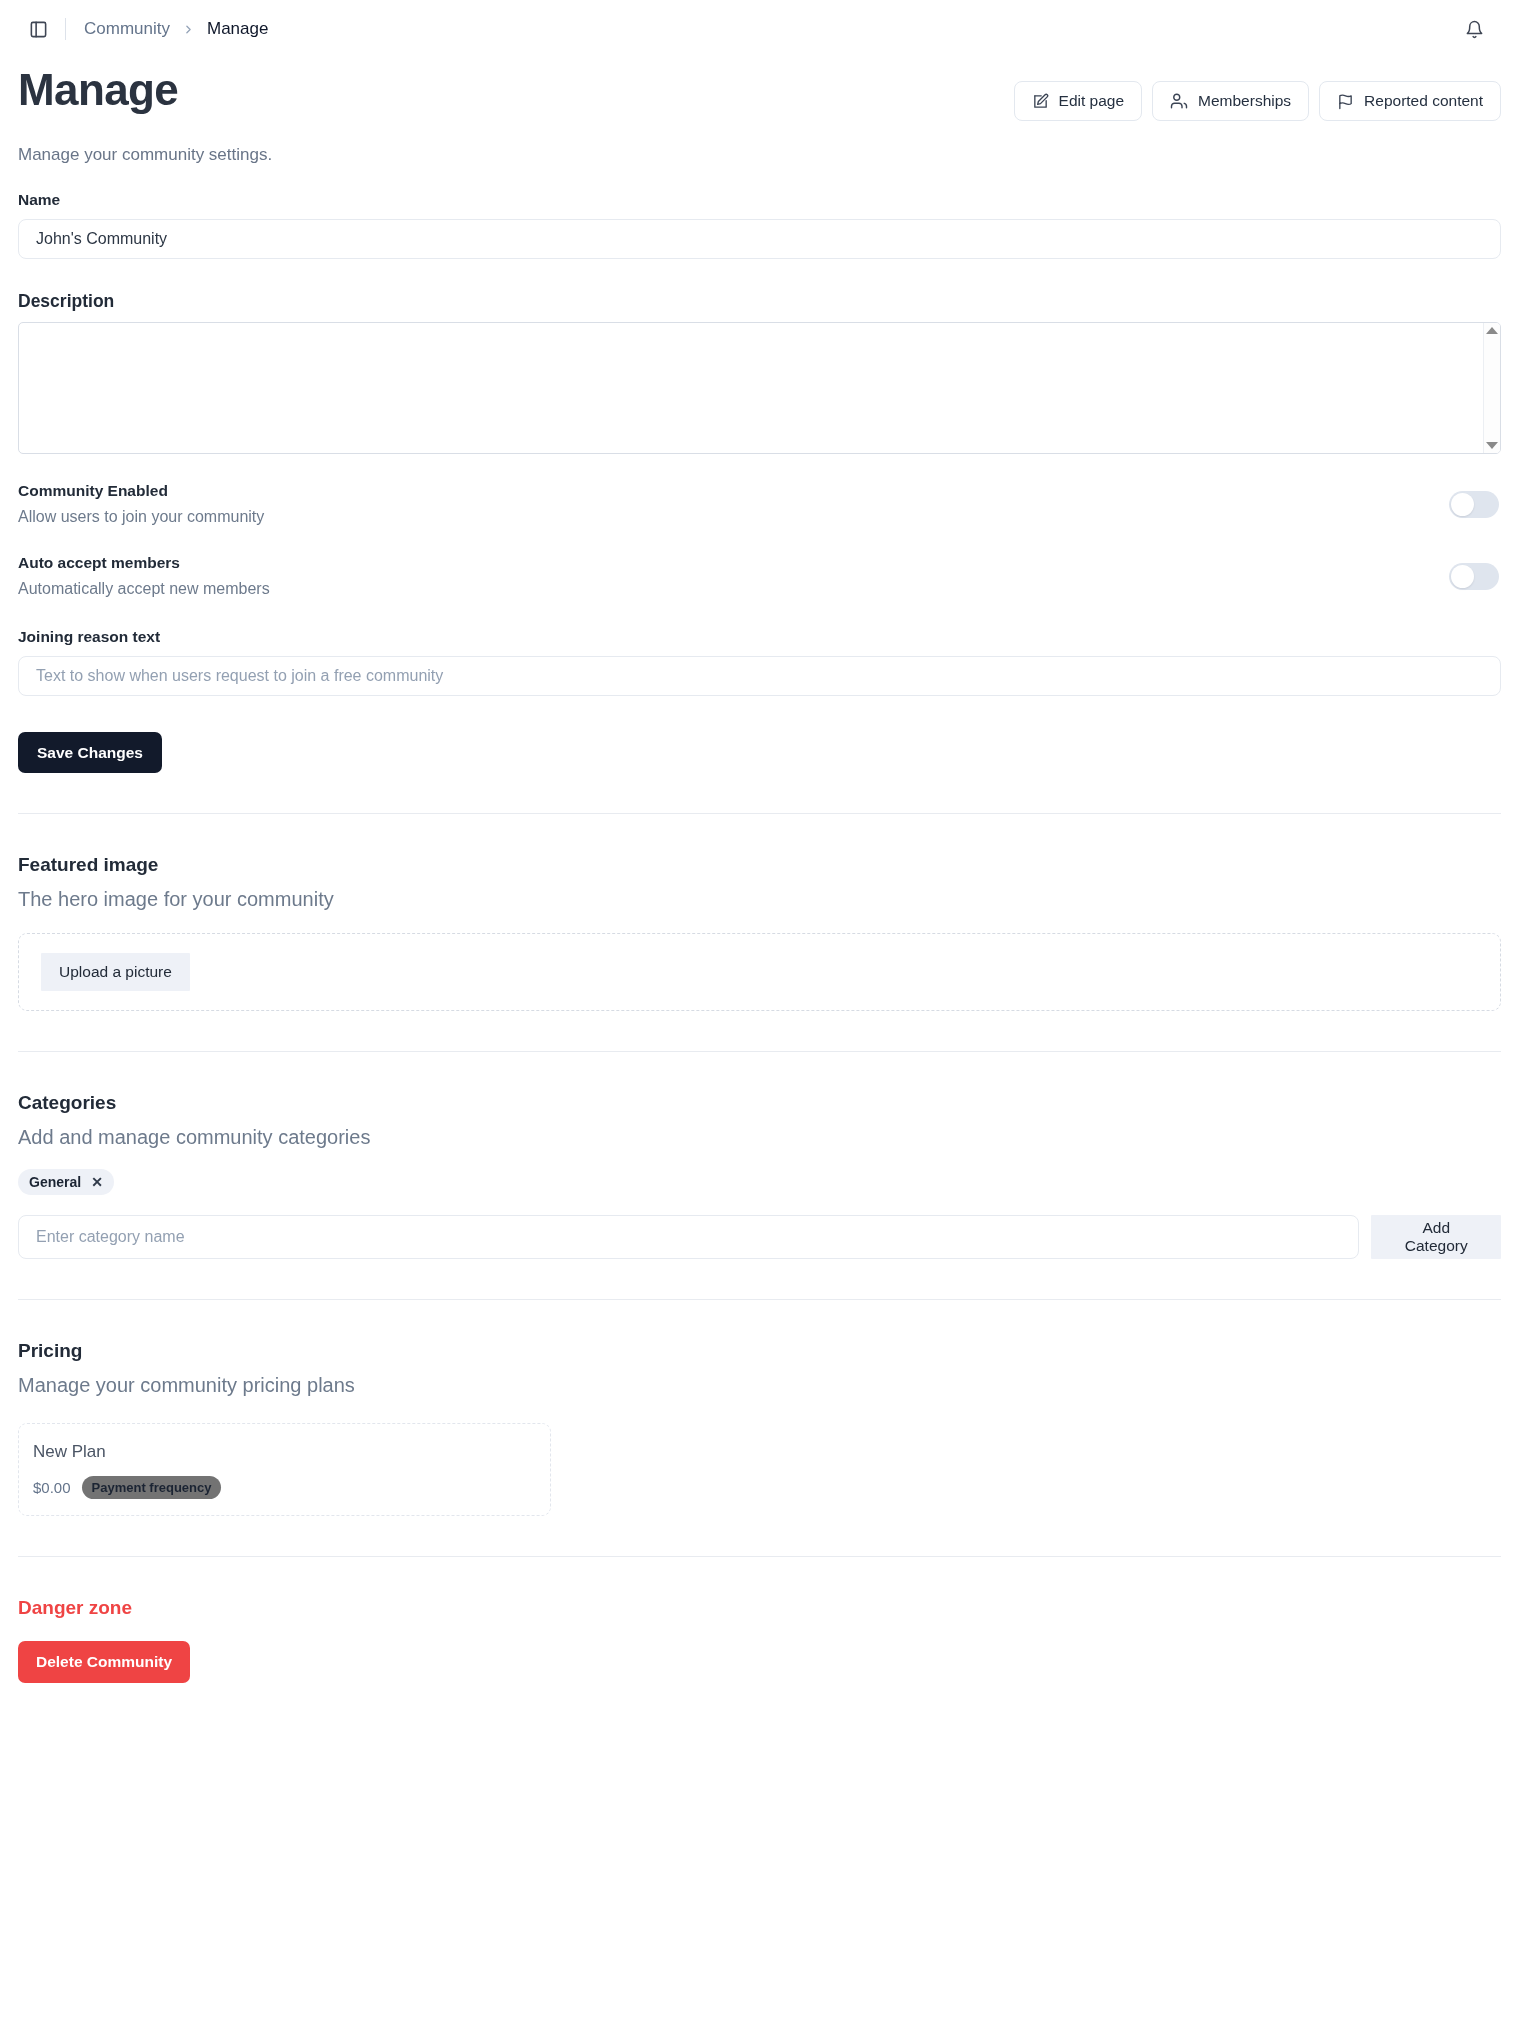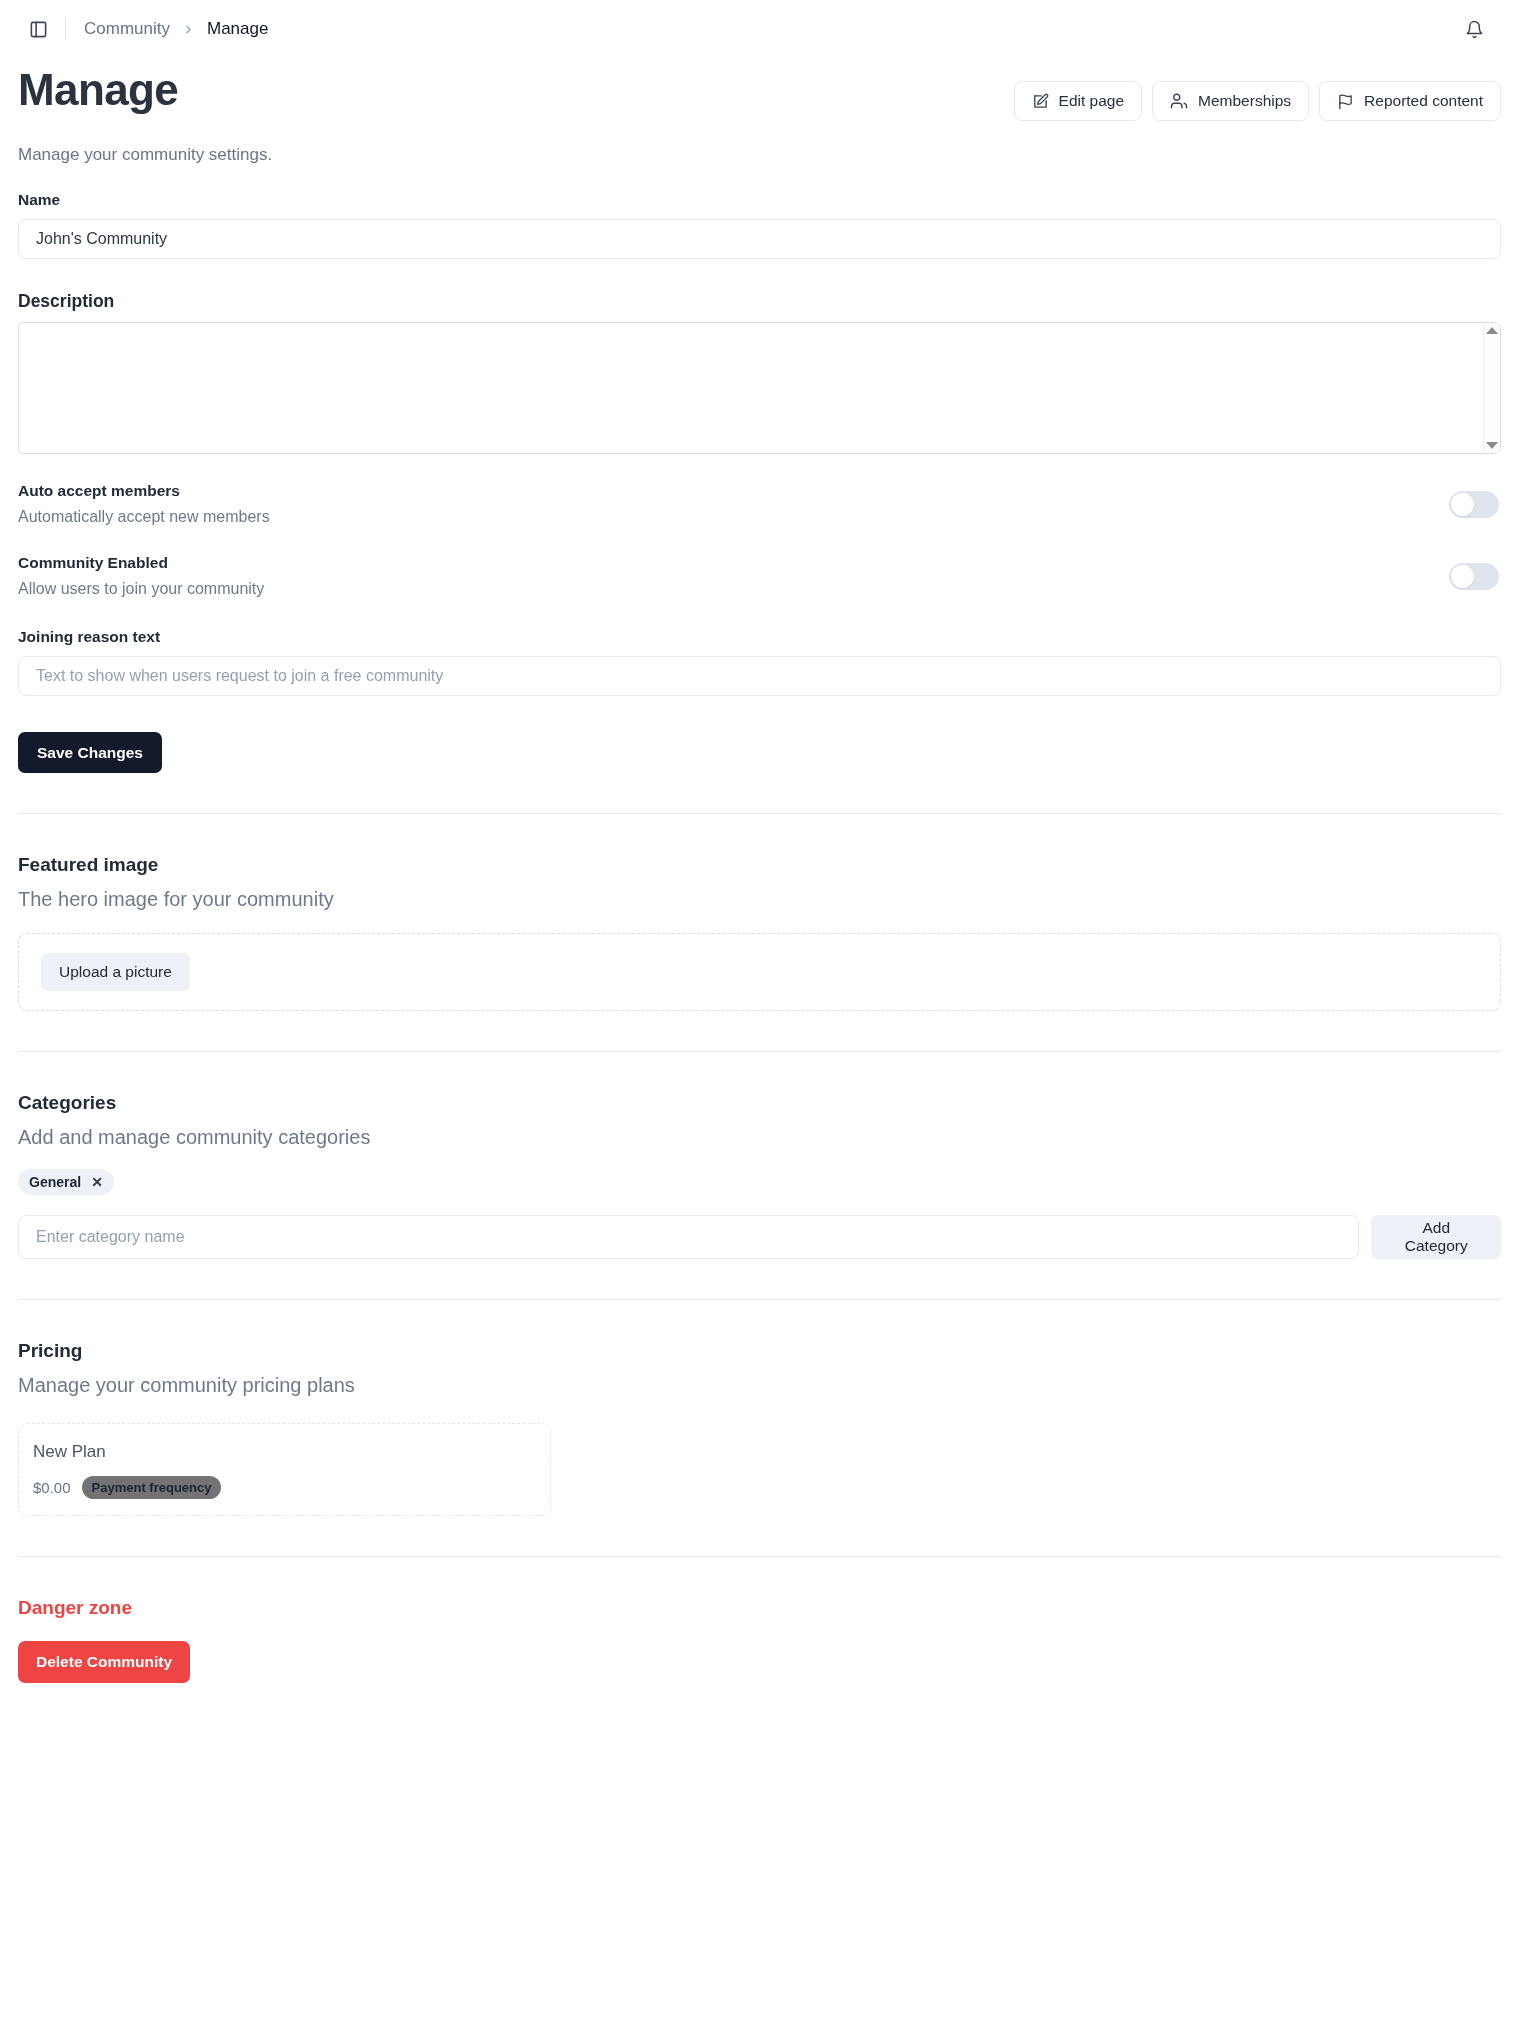--- a/index.html
+++ b/index.html
@@ -236,21 +236,21 @@
     border-radius: 9px;
     display: flex;
     align-items: center;
     padding-left: 22px;
   }
   .btn-soft {
     height: 38px;
     padding: 0 18px;
     background: #eef1f7;
     border: 0;
-    border-radius: 7px;
+    border-radius: 1px;
     font-family: "Liberation Sans", sans-serif;
     font-size: 15.5px;
     color: #222b38;
     cursor: pointer;
   }
 
   
   .chips { margin-top: 20px; display: flex; gap: 9px; flex-wrap: wrap; }
   .chip {
     display: inline-flex;
@@ -422,33 +422,33 @@
       <div class="fake-scrollbar">
         <div class="sb-arrow up"></div>
         <div class="sb-arrow down"></div>
       </div>
     </div>
   </div>
 
   
   <div class="toggle-row">
     <div class="toggle-texts">
+      <div class="t-title">Community Enabled</div>
+      <div class="t-sub">Allow users to join your community</div>
+    </div>
+    <div class="switch">
+      <div class="knob"></div>
+    </div>
+  </div>
+
+  
+  <div class="toggle-row">
+    <div class="toggle-texts">
       <div class="t-title">Auto accept members</div>
       <div class="t-sub">Automatically accept new members</div>
-    </div>
-    <div class="switch">
-      <div class="knob"></div>
-    </div>
-  </div>
-
-  
-  <div class="toggle-row">
-    <div class="toggle-texts">
-      <div class="t-title">Community Enabled</div>
-      <div class="t-sub">Allow users to join your community</div>
     </div>
     <div class="switch">
       <div class="knob"></div>
     </div>
   </div>
 
   
   <div class="joining-block">
     <div class="field-label">Joining reason text</div>
     <input class="text-input" type="text" placeholder="Text to show when users request to join a free community" style="">

